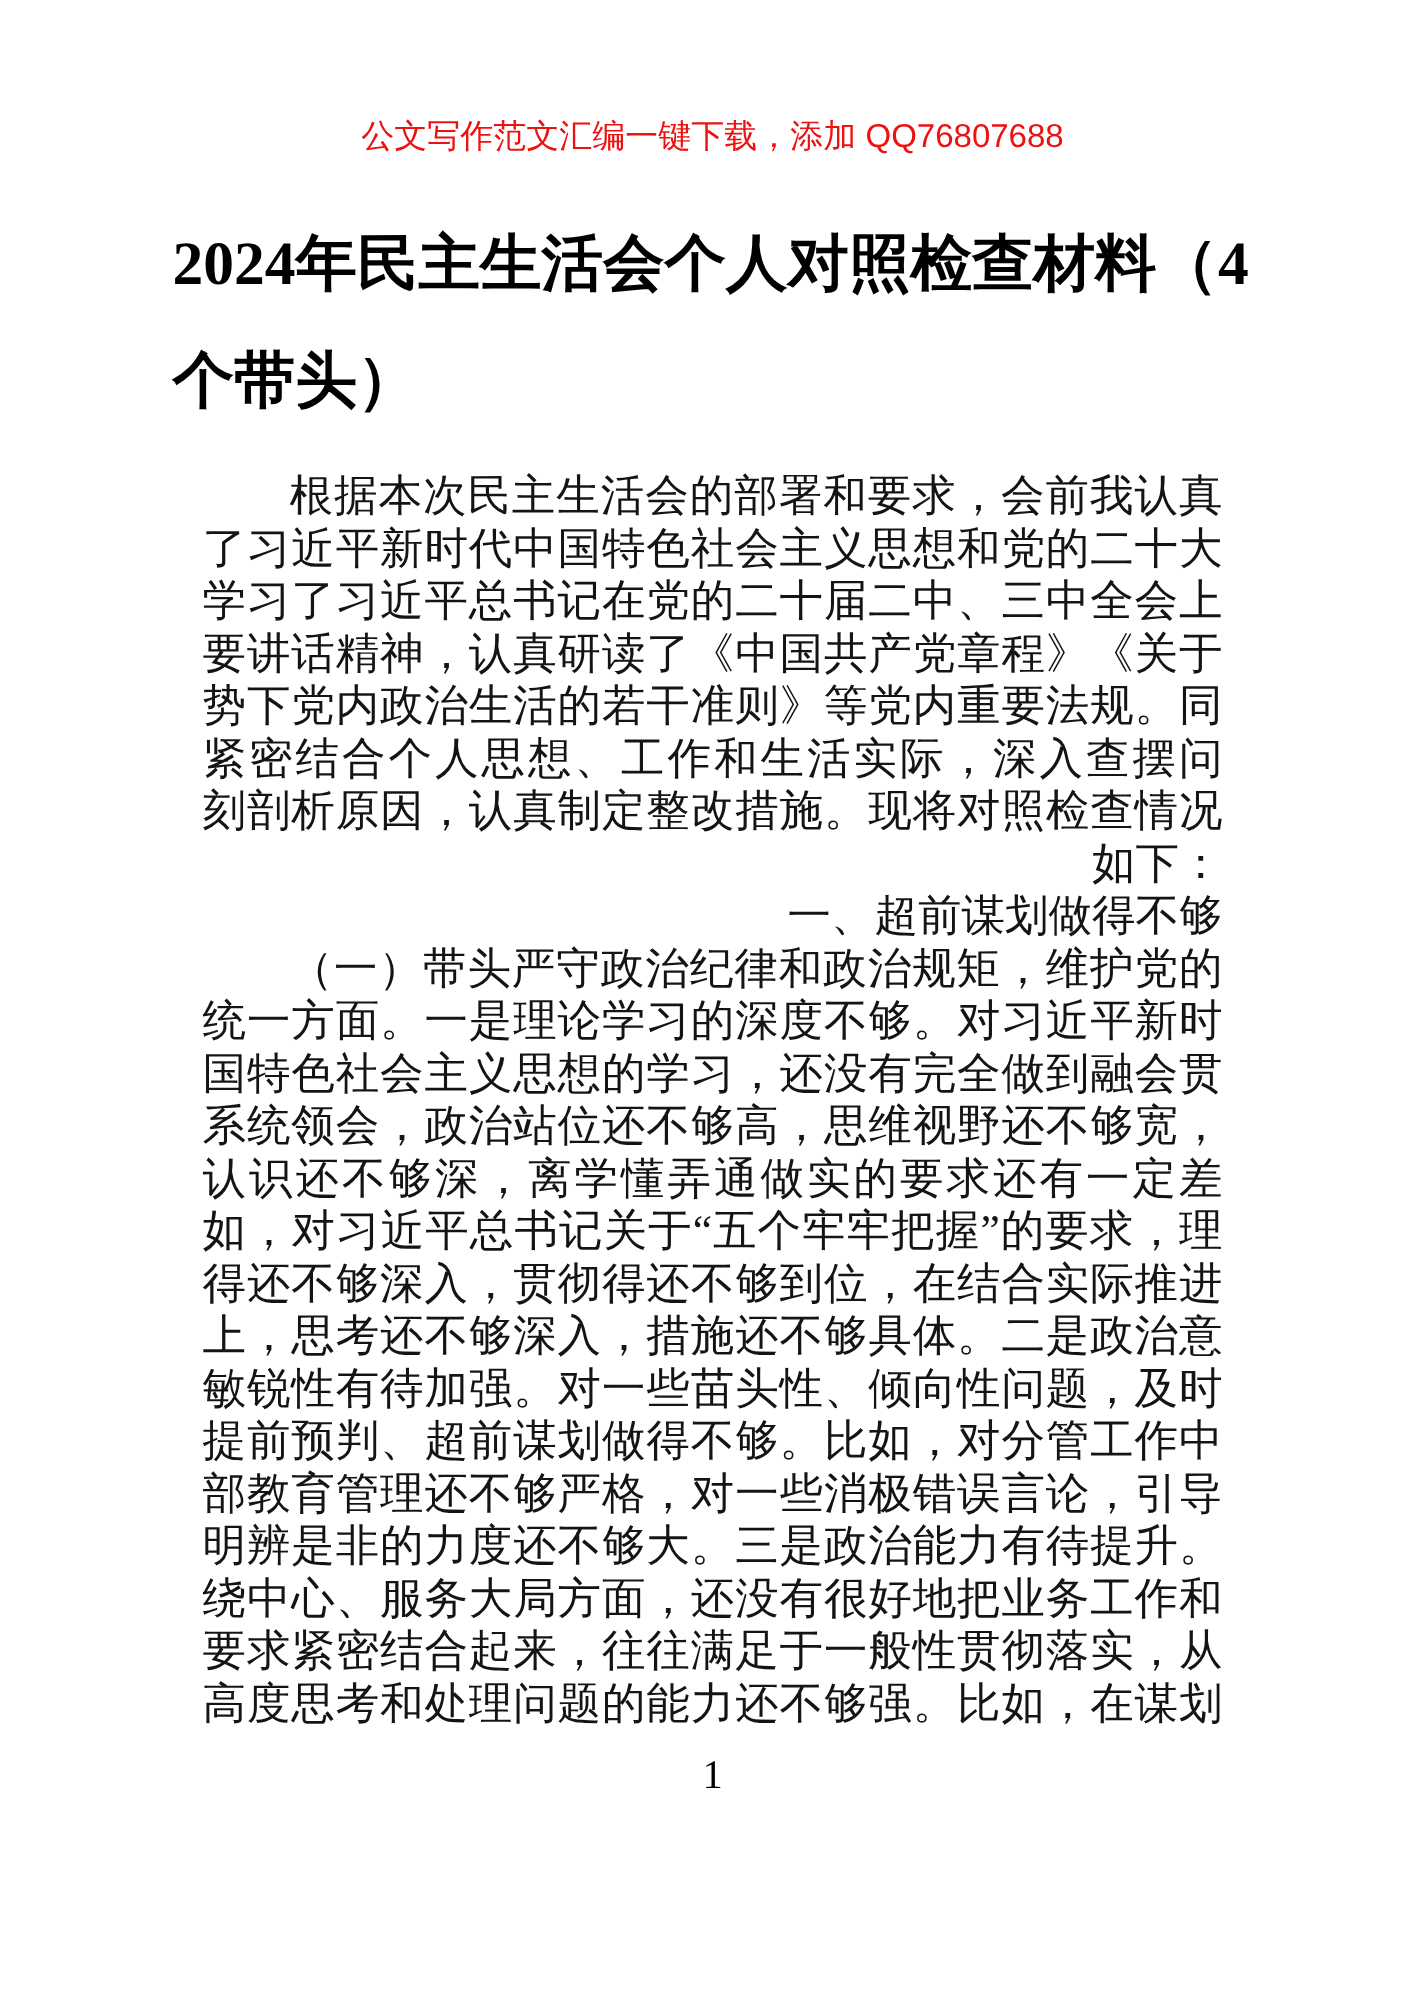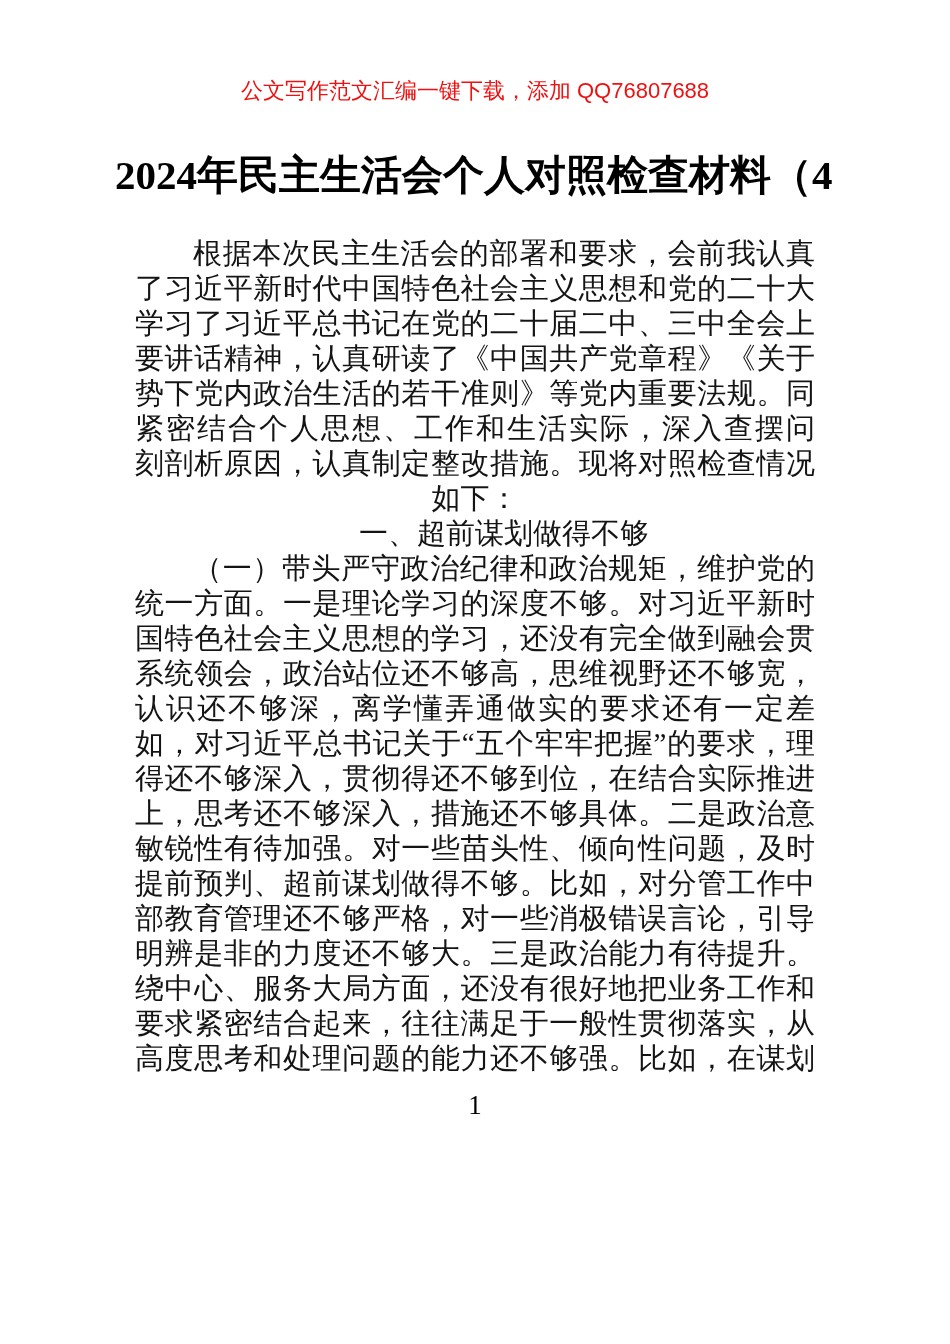--- a/index.html
+++ b/index.html
@@ -42,21 +42,21 @@
     width: 680px;
     margin: 22px auto 0 auto;
     font-family: "Liberation Serif", serif;
     font-size: 29px;
     color: #141414;
   }
   .line {
     height: 35px;
     line-height: 35px;
     white-space: nowrap;
-    text-align: center;
+    text-align: right;
   }
   .line.fill {
     white-space: normal;
     text-align: justify;
     text-align-last: justify;
     overflow: hidden;
   }
   .line.indent {
     text-indent: 2em;
   }
@@ -71,20 +71,21 @@
 </style>
 </head>
 <body>
 
 <div class="page" style="background: rgb(255, 255, 255);">
 
   <div class="promo" style="color: rgb(238, 17, 17);">公文写作范文汇编一键下载，添加 QQ76807688</div>
 
   <h1 class="title">
     <span class="title-line">2024年民主生活会个人对照检查材料（4</span>
+    <span class="title-line">个带头）</span>
   </h1>
 
   <div class="doc-body" id="doc-body">
       <div class="line fill indent">根据本次民主生活会的部署和要求，会前我认真学习</div>
       <div class="line fill">了习近平新时代中国特色社会主义思想和党的二十大精神</div>
       <div class="line fill">学习了习近平总书记在党的二十届二中、三中全会上的重</div>
       <div class="line fill">要讲话精神，认真研读了《中国共产党章程》《关于新形</div>
       <div class="line fill">势下党内政治生活的若干准则》等党内重要法规。同时，</div>
       <div class="line fill">紧密结合个人思想、工作和生活实际，深入查摆问题，深</div>
       <div class="line fill">刻剖析原因，认真制定整改措施。现将对照检查情况报告</div>

